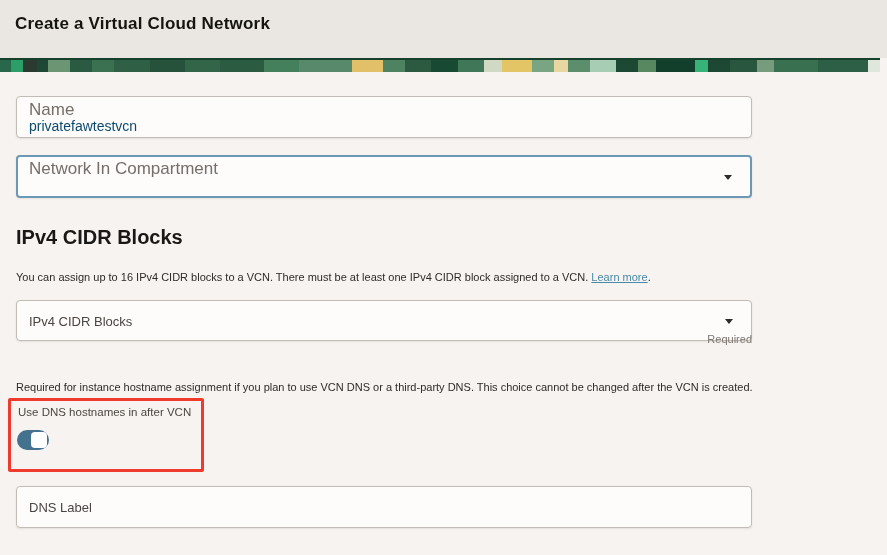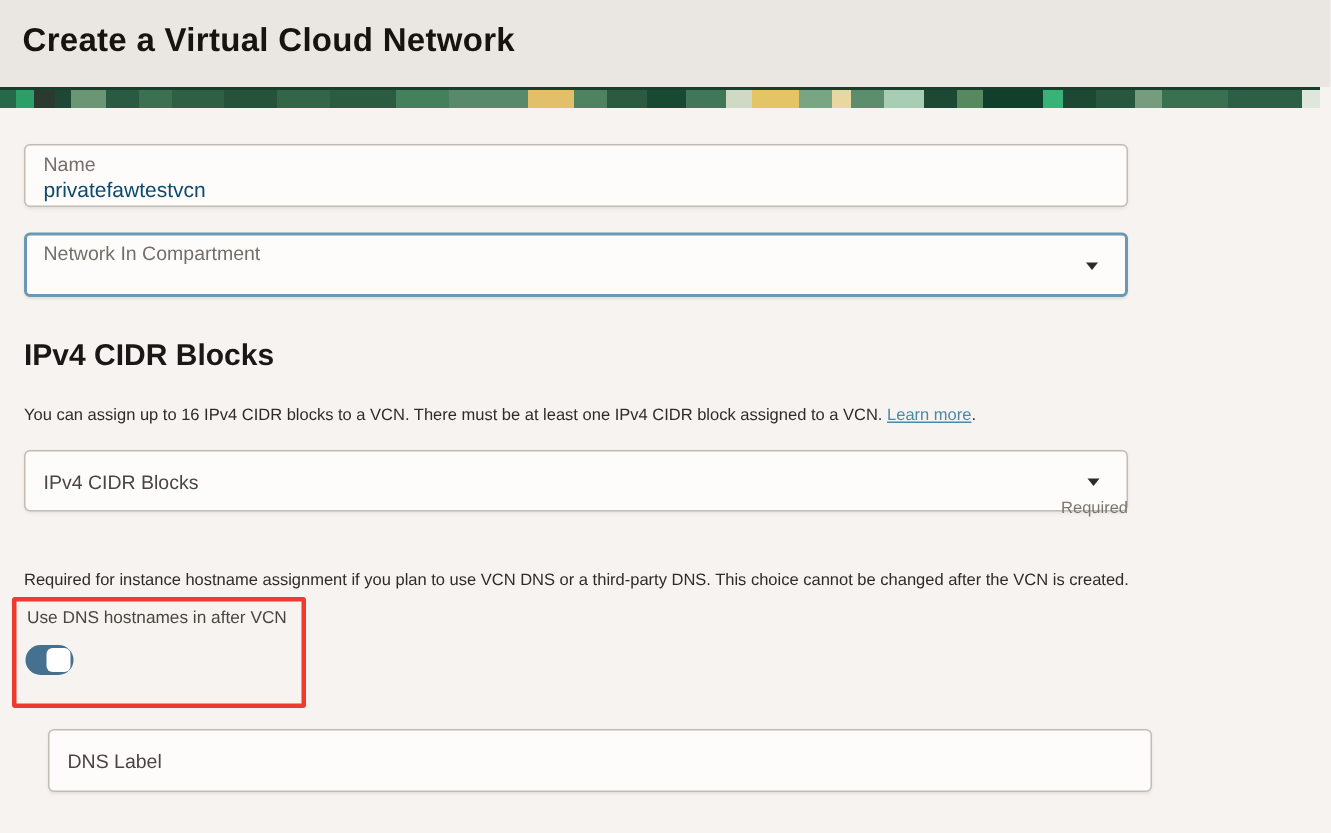--- a/index.html
+++ b/index.html
@@ -13,21 +13,21 @@
   }
   .stage { position: absolute; inset: 0; width: 887px; height: 555px; }
 
   
   .header {
     position: absolute; left: 0; top: 0; width: 887px; height: 58px;
     background: #eae7e3;
   }
   .header h1 {
     position: absolute; left: 15px; top: 14px;
-    font-size: 22px; font-weight: bold; color: #16140f; letter-spacing: 0.2px;
+    font-size: 17px; font-weight: bold; color: #16140f; letter-spacing: 0.2px;
   }
 
   
   .banner {
     position: absolute; left: 0; top: 58px; width: 880px; height: 14px;
     border-top: 2px solid #14402c;
     background: linear-gradient(90deg,
       #27684a 0%, #27684a 1.2%,
       #2c9e68 1.2%, #2c9e68 2.6%,
       #2b3a31 2.6%, #2b3a31 4.2%,
@@ -67,21 +67,21 @@
   
   .field {
     position: absolute; left: 16px; width: 736px;
     background: #fdfcfb;
     border: 1px solid #c2bcb6;
     border-radius: 4px;
     box-shadow: 0 1px 2px rgba(80,70,60,0.10);
     padding: 6px 12px 4px 12px;
   }
   .field .flabel {
-    display: block; font-size: 13px; color: #756e69; line-height: 14px;
+    display: block; font-size: 17px; color: #756e69; line-height: 14px;
   }
   .field .fvalue {
     display: block; font-size: 14px; color: #0c4a6e; line-height: 18px;
   }
   .field.focused {
     border: 2px solid #6b98b4;
     border-color: var(--focus_border, #6b98b4);
     padding: 5px 11px 3px 11px;
   }
   .select-caret {
@@ -143,21 +143,20 @@
   .dns-input {
     position: absolute; left: 16px; top: 486px; width: 736px; height: 42px;
     background: #fdfcfb;
     border: 1px solid #c2bcb6;
     border-radius: 4px;
     box-shadow: 0 1px 2px rgba(80,70,60,0.10);
     font-family: "Liberation Sans", sans-serif;
     font-size: 13px; color: #7f1d1d;
     padding: 0 12px;
     outline: none;
-    margin-left: 16px;
   }
   .dns-input::placeholder { color: #4a4541; opacity: 1; }
 </style>
 </head>
 <body>
 
 <div class="stage">
 
   <div class="header">
     <h1>Create a Virtual Cloud Network</h1>

